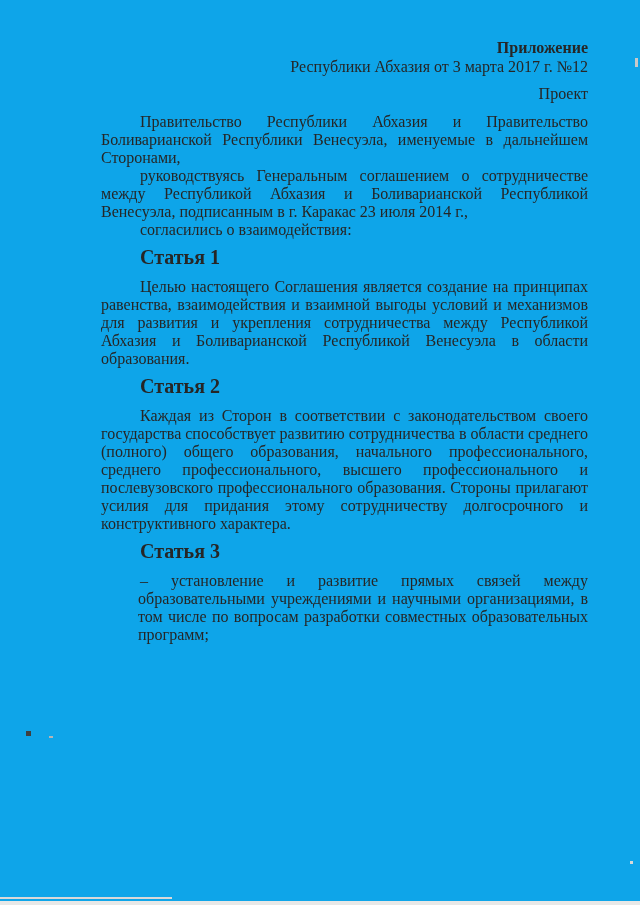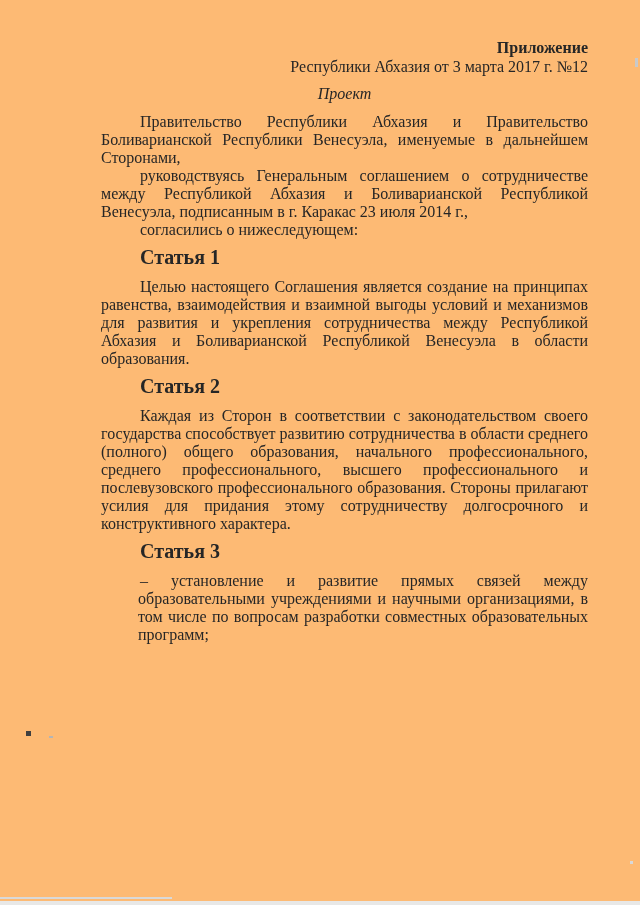--- a/index.html
+++ b/index.html
@@ -1,32 +1,32 @@
 <!DOCTYPE html>
 <html lang="ru"><head>
 <meta charset="utf-8">
 <style>
   html, body { margin: 0; padding: 0; background: #888; }
   .page {
     position: relative;
     width: 640px;
     height: 905px;
     margin: 0 auto;
-    background: #fdba74;
+    background: #0ea5e9;
     color: #262626;
     font-family: "Liberation Serif", "DejaVu Serif", serif;
     font-size: 16px;
     line-height: 18px;
     box-sizing: border-box;
     padding: 38px 52px 0 101px;
     overflow: hidden;
   }
   .header-block { text-align: right; line-height: 19px; }
   .header-block .bold { font-weight: bold; }
-  .draft-line { text-align: center; margin-top: 8px; line-height: 19px; font-style: italic; }
+  .draft-line { text-align: right; margin-top: 8px; line-height: 19px; }
   .title-block { text-align: center; font-weight: bold; margin-top: 14px; line-height: 19px; }
   .doc-title { margin-bottom: 9px; letter-spacing: 0.5px; }
   .body-text { margin-top: 10px; }
   .body-text p {
     margin: 0;
     text-align: justify;
     text-indent: 39px;
   }
   .article-heading {
     font-size: 20px;
@@ -56,21 +56,21 @@
   <div class="header-block">
     <div class="bold">Приложение</div>
     <div>Республики Абхазия от 3 марта 2017 г. №12</div>
   </div>
   <div class="draft-line">Проект</div>
 
 
   <div class="body-text">
     <p>Правительство Республики Абхазия и Правительство Боливарианской Республики Венесуэла, именуемые в дальнейшем Сторонами,</p>
     <p>руководствуясь Генеральным соглашением о сотрудничестве между Республикой Абхазия и Боливарианской Республикой Венесуэла, подписанным в г. Каракас 23 июля 2014 г.,</p>
-    <p>согласились о нижеследующем:</p>
+    <p>согласились о взаимодействия:</p>
 
     <div class="article-heading">Статья 1</div>
     <p>Целью настоящего Соглашения является создание на принципах равенства, взаимодействия и взаимной выгоды условий и механизмов для развития и укрепления сотрудничества между Республикой Абхазия и Боливарианской Республикой Венесуэла в области образования.</p>
 
     <div class="article-heading">Статья 2</div>
     <p>Каждая из Сторон в соответствии с законодательством своего государства способствует развитию сотрудничества в области среднего (полного) общего образования, начального профессионального, среднего профессионального, высшего профессионального и послевузовского профессионального образования. Стороны прилагают усилия для придания этому сотрудничеству долгосрочного и конструктивного характера.</p>
 
     <div class="article-heading">Статья 3</div>
     <p class="list-item">– установление и развитие прямых связей между образовательными учреждениями и научными организациями, в том числе по вопросам разработки совместных образовательных программ;</p>
   </div>

